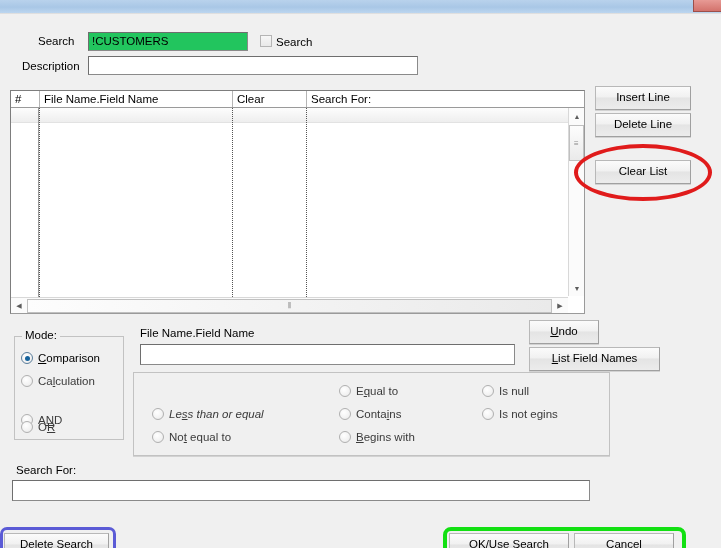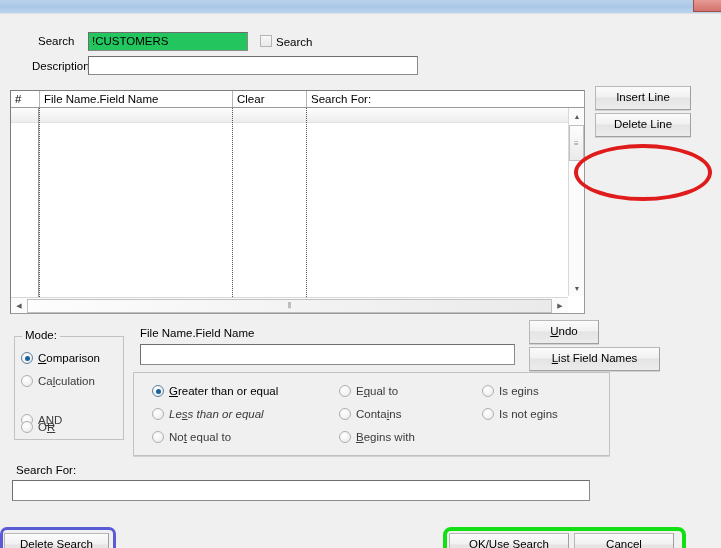--- a/index.html
+++ b/index.html
@@ -257,21 +257,21 @@
     <div class="close-btn"></div>
   </div>
   <div class="dialog-top-edge"></div>
 
   <div class="lbl bold" style="left:38px; top:34px;">Search</div>
   <div class="tfield readonlyish" style="left:88px; top:32px; width:160px; height:19px;">!CUSTOMERS</div>
 
   <div class="cbox" style="left:260px; top:35px;"></div>
   <div class="lbl" style="left:276px; top:35px;">Search</div>
 
-  <div class="lbl bold" style="left:32px; top:59px;">Description</div>
+  <div class="lbl bold" style="left:22px; top:59px;">Description</div>
   <div class="tfield" style="left:88px; top:56px; width:330px; height:19px;"></div>
 
   <div class="grid-outer" style="left:10px; top:90px; width:575px; height:224px;">
 
     <div class="grid-header">
       <div class="gh-cell" style="left:0px; width:28px;">#</div>
       <div class="gh-sep" style="left:28px;"></div>
       <div class="gh-cell" style="left:29px; width:192px;">File Name.Field Name</div>
       <div class="gh-sep" style="left:221px;"></div>
       <div class="gh-cell" style="left:222px; width:73px;">Clear</div>
@@ -299,20 +299,23 @@
       <div class="sb-arrow" style="right:0; top:0;">▶</div>
     </div>
   </div>
 
   <div class="btn" style="left:595px; top:86px; width:96px; height:24px;">
     <span>Insert Line</span>
   </div>
   <div class="btn" style="left:595px; top:113px; width:96px; height:24px;">
     <span>Delete Line</span>
   </div>
+  <div class="btn" style="left:595px; top:160px; width:96px; height:24px;">
+    <span>Clear List</span>
+  </div>
 
   <div class="annot-ellipse" style="left:574px; top:144px; width:138px; height:57px;"></div>
 
   <div class="group" style="left:14px; top:336px; width:110px; height:104px;">
     <div class="group-title">Mode:</div>
   </div>
 
   <div class="radio-wrap" style="left:21px; top:351px;">
     <span class="radio-dot checked"></span><span class="radio-label"><span class="acc">C</span>omparison</span>
   </div>
@@ -324,42 +327,39 @@
   </div>
   <div class="radio-wrap" style="left:21px; top:420px;">
     <span class="radio-dot"></span><span class="radio-label dim">O<span class="acc">R</span></span>
   </div>
 
   <div class="lbl" style="left:140px; top:326px;">File Name.Field Name</div>
   <div class="tfield" style="left:140px; top:344px; width:375px; height:21px;"></div>
 
   <div class="group" style="left:133px; top:372px; width:477px; height:84px;"></div>
 
-  <div class="radio-wrap" style="left:152px; top:384px;">
-    <span class="radio-dot checked"></span><span class="radio-label"><span class="acc">G</span>reater than or equal</span>
-  </div>
   <div class="radio-wrap" style="left:152px; top:407px;font-style:italic;">
     <span class="radio-dot"></span><span class="radio-label dim">Le<span class="acc">s</span>s than or equal</span>
   </div>
   <div class="radio-wrap" style="left:152px; top:430px;">
     <span class="radio-dot"></span><span class="radio-label dim">No<span class="acc">t</span> equal to</span>
   </div>
 
   <div class="radio-wrap" style="left:339px; top:384px;">
     <span class="radio-dot"></span><span class="radio-label dim">E<span class="acc">q</span>ual to</span>
   </div>
   <div class="radio-wrap" style="left:339px; top:407px;">
     <span class="radio-dot"></span><span class="radio-label dim">Conta<span class="acc">i</span>ns</span>
   </div>
   <div class="radio-wrap" style="left:339px; top:430px;">
     <span class="radio-dot"></span><span class="radio-label dim"><span class="acc">B</span>egins with</span>
   </div>
 
   <div class="radio-wrap" style="left:482px; top:384px;">
-    <span class="radio-dot"></span><span class="radio-label dim">Is egins</span>
+    <span class="radio-dot"></span><span class="radio-label dim">Is null</span>
   </div>
   <div class="radio-wrap" style="left:482px; top:407px;">
     <span class="radio-dot"></span><span class="radio-label dim">Is not egins</span>
   </div>
 
   <div class="btn" style="left:529px; top:320px; width:70px; height:24px;">
     <span><span class="acc">U</span>ndo</span>
   </div>
   <div class="btn" style="left:529px; top:347px; width:131px; height:24px;">
     <span><span class="acc">L</span>ist Field Names</span>

